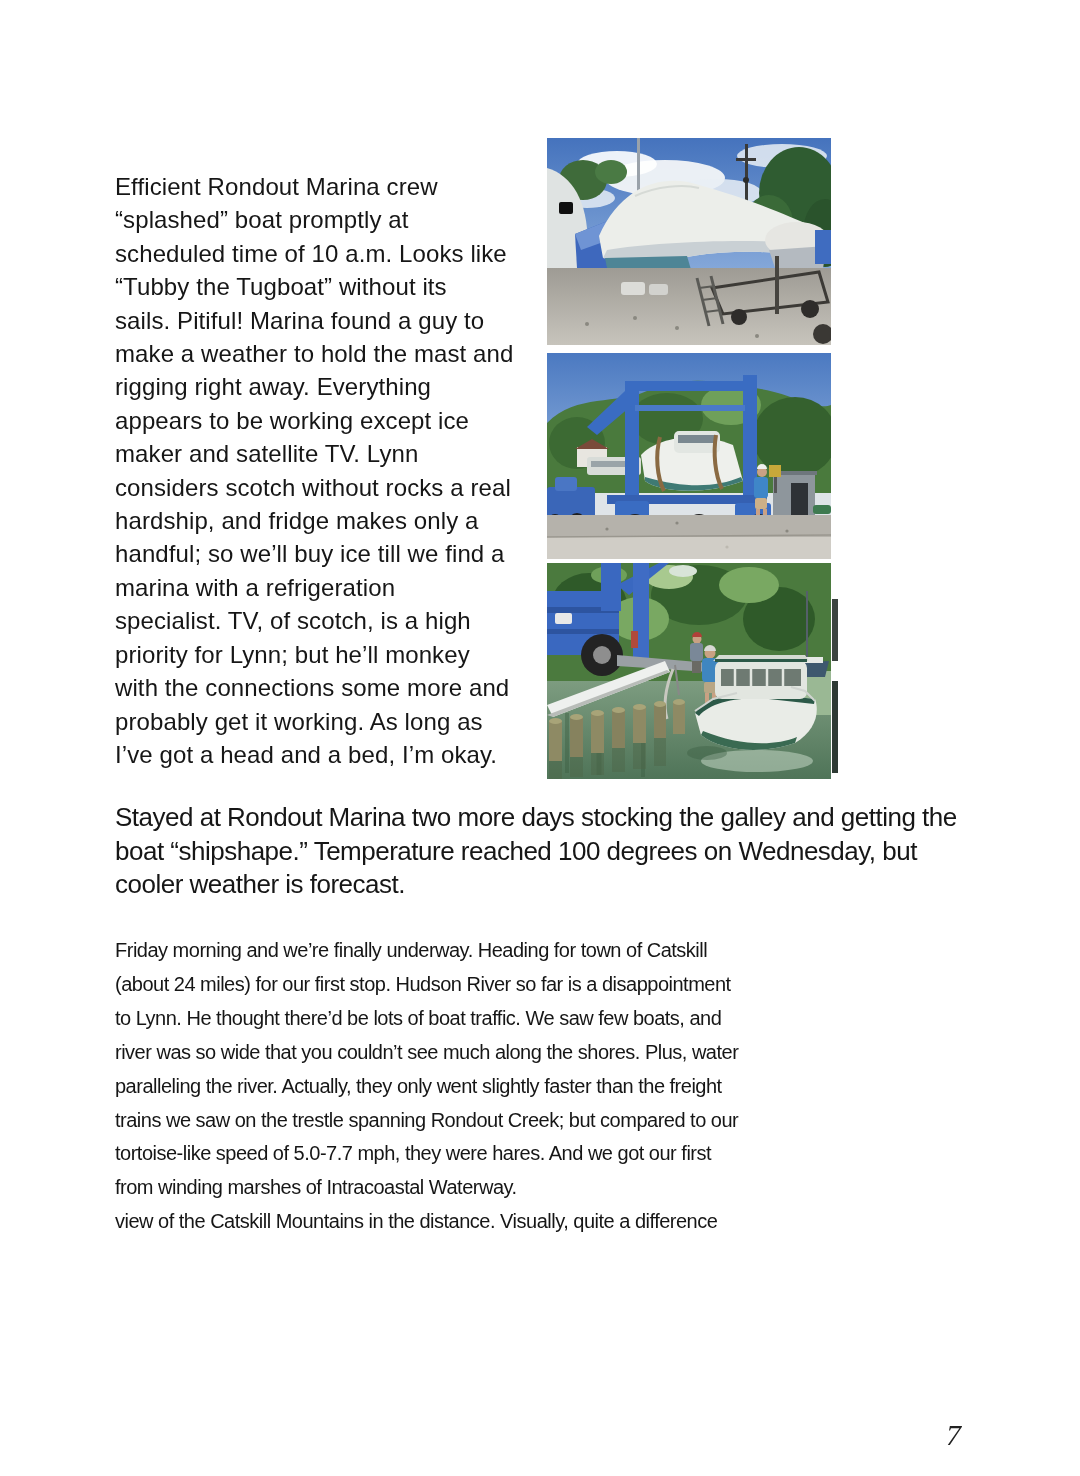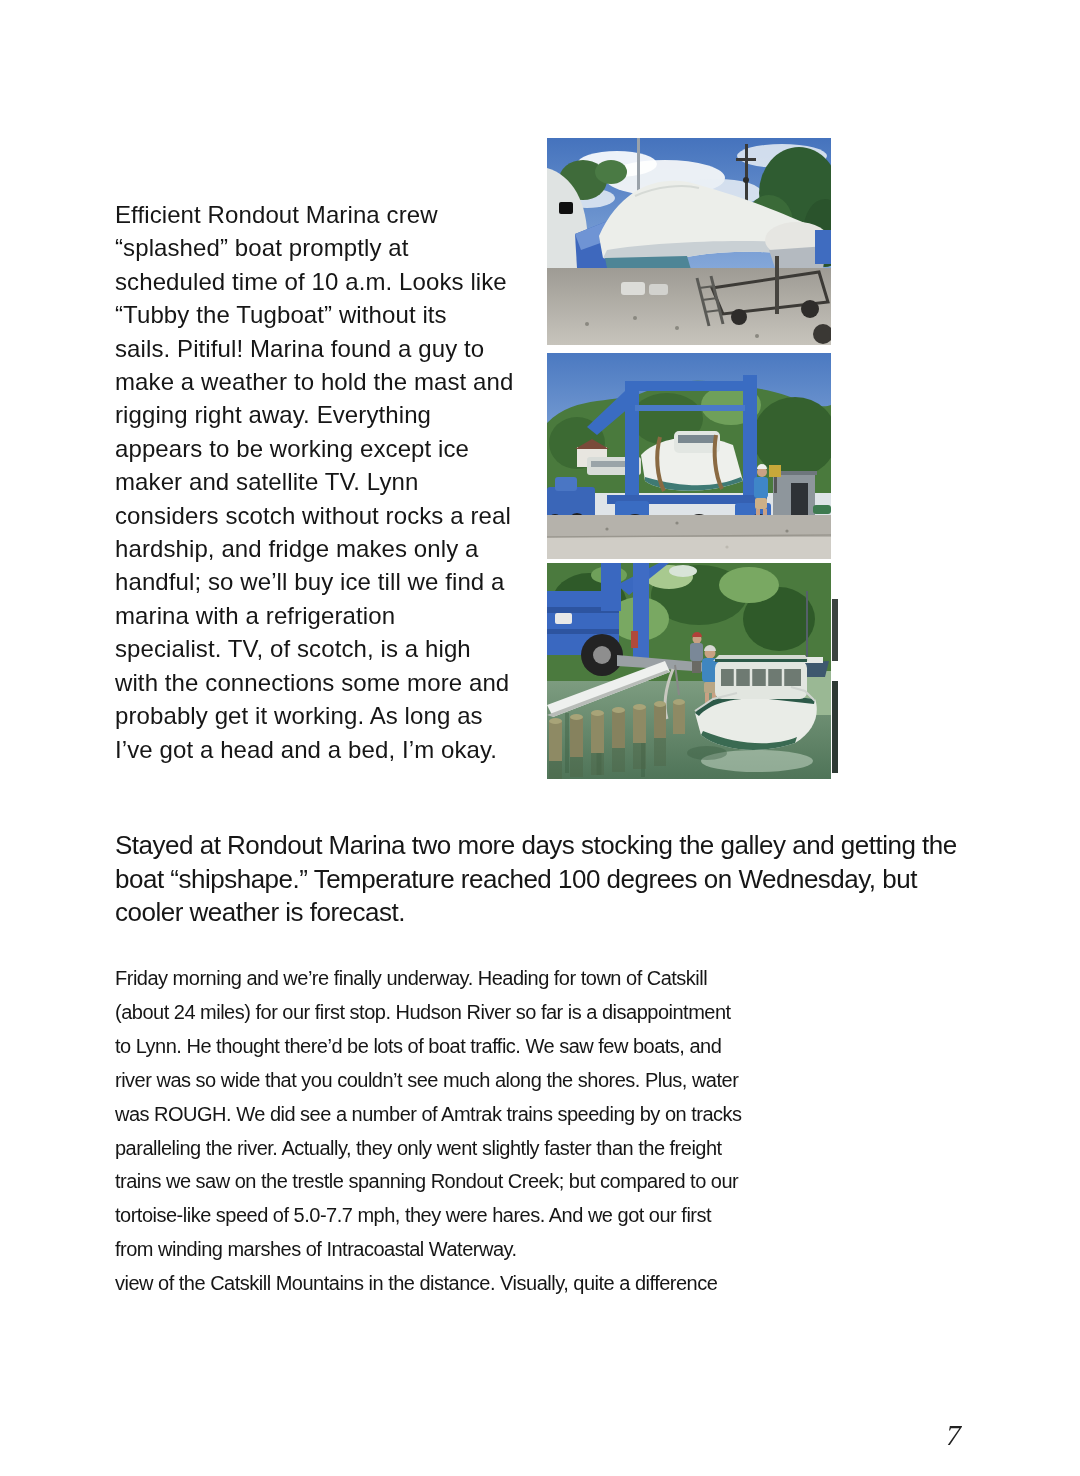--- a/index.html
+++ b/index.html
@@ -4,21 +4,21 @@
 <style>
   html,body{margin:0;padding:0;background:#ffffff;}
   #page{
     position:relative;
     width:1080px;height:1476px;
     background:#ffffff;
     font-family:"Liberation Sans", sans-serif;
     color:#161616;
     overflow:hidden;
   }
-  .para{position:absolute;margin-top:28px;}
+  .para{position:absolute;}
   .ln{white-space:nowrap;}
   #para1{left:115px;top:170px;font-size:24px;line-height:33.4px;letter-spacing:0.1px;}
   #para2{left:115px;top:801px;font-size:26px;line-height:33.6px;letter-spacing:-0.5px;}
   #para3{left:115px;top:934px;font-size:20px;line-height:33.9px;letter-spacing:-0.5px;}
   .photo{position:absolute;left:547px;overflow:hidden;background:#dfe4e8;}
   #photo1{top:138px;width:284px;height:207px;}
   #photo2{top:353px;width:284px;height:206px;}
   #photo3{top:563px;width:292px;height:216px;}
   .photo svg{display:block;width:100%;height:100%;}
   #page-number{
@@ -40,20 +40,21 @@
     <div class="ln">sails. Pitiful! Marina found a guy to</div>
     <div class="ln">make a weather to hold the mast and</div>
     <div class="ln">rigging right away. Everything</div>
     <div class="ln">appears to be working except ice</div>
     <div class="ln">maker and satellite TV. Lynn</div>
     <div class="ln">considers scotch without rocks a real</div>
     <div class="ln">hardship, and fridge makes only a</div>
     <div class="ln">handful; so we’ll buy ice till we find a</div>
     <div class="ln">marina with a refrigeration</div>
     <div class="ln">specialist. TV, of scotch, is a high</div>
+    <div class="ln">priority for Lynn; but he’ll monkey</div>
     <div class="ln">with the connections some more and</div>
     <div class="ln">probably get it working.  As long as</div>
     <div class="ln">I’ve got a head and a bed, I’m okay.</div>
   </div>
 
   <figure class="photo" id="photo1" style="margin:0" aria-label="Shrink-wrapped sailboat without mast on stands in gravel boatyard under blue sky">
     <svg viewBox="0 0 284 207" preserveAspectRatio="none">
       <defs>
         <linearGradient id="sky1" x1="0" y1="0" x2="0" y2="1">
           <stop offset="0" stop-color="#4573bd"></stop>
@@ -310,21 +311,20 @@
     <div class="ln">Stayed at Rondout Marina two more days stocking the galley and getting the</div>
     <div class="ln">boat “shipshape.” Temperature reached 100 degrees on Wednesday, but</div>
     <div class="ln">cooler weather is forecast.</div>
   </div>
 
   <div id="para3" class="para">
     <div class="ln">Friday morning and we’re finally underway. Heading for town of Catskill</div>
     <div class="ln">(about 24 miles) for our first stop. Hudson River so far is a disappointment</div>
     <div class="ln">to Lynn. He thought there’d be lots of boat traffic. We saw few boats, and</div>
     <div class="ln">river was so wide that you couldn’t see much along the shores. Plus, water</div>
-    <div class="ln">was ROUGH. We did see a number of Amtrak trains speeding by on tracks</div>
     <div class="ln">paralleling the river. Actually, they only went slightly faster than the freight</div>
     <div class="ln">trains we saw on the trestle spanning Rondout Creek; but compared to our</div>
     <div class="ln">tortoise-like speed of 5.0-7.7 mph, they were hares. And we got our first</div>
     <div class="ln">from winding marshes of Intracoastal Waterway.</div>
     <div class="ln">view of the Catskill Mountains in the distance. Visually, quite a difference</div>
   </div>
 
   <div id="page-number">7</div>
 
 </div>

